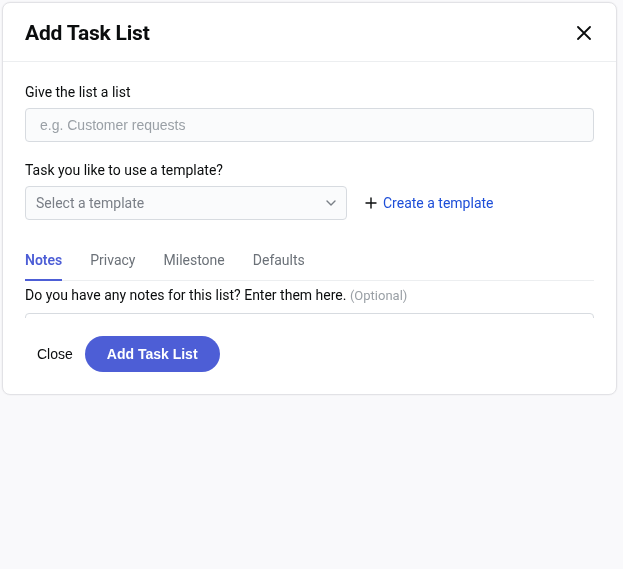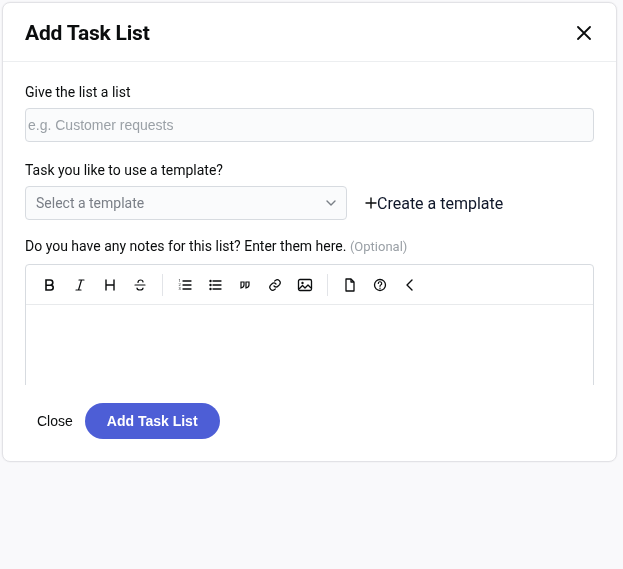--- a/index.html
+++ b/index.html
@@ -1,51 +1,51 @@
 <!DOCTYPE html>
 <html><head>
 <meta charset="utf-8">
 <style>
   * { box-sizing: border-box; margin: 0; padding: 0; }
   html, body { width: 623px; height: 569px; font-family: -apple-system, BlinkMacSystemFont, "Segoe UI", Roboto, Arial, sans-serif; background: #f9f9fb; }
   .modal {
-    width: 615px; height: 460px; background: #fff;
+    width: 615px; height: 393px; background: #fff;
     border: 1px solid #e2e2e6; border-radius: 8px;
     margin: 2px 0 0 2px;
     display: flex; flex-direction: column;
     box-shadow: 0 0 0 1px rgba(0,0,0,0.02);
     position: relative;
   }
   .hdr {
     display: flex; align-items: center; justify-content: space-between;
     padding: 18px 22px 16px 22px;
     border-bottom: 1px solid #eceef0;
   }
   .hdr h1 { font-size: 21px; font-weight: 700; color: #0b0d0e; letter-spacing: -0.2px; }
   .close-x { width: 20px; height: 20px; cursor: pointer; display:flex; align-items:center; justify-content:center; color:#0b0d0e; }
   .body { padding: 22px 22px 0 22px; flex: 1; overflow: hidden; }
   .field-label { font-size: 14px; color: #0b0d0e; margin-bottom: 8px; display: block; }
   .txt-input {
     width: 100%; height: 34px; border: 1px solid #d7dbe0; border-radius: 4px;
-    padding: 0 2px; font-size: 14px; color: #0b0d0e; background: #fafbfc;
+    padding: 0 14px; font-size: 14px; color: #0b0d0e; background: #fafbfc;
   }
   .txt-input::placeholder { color: #9aa0a6; }
   .row2 { display: flex; align-items: center; gap: 18px; margin-top: 6px; }
   .select {
     flex: 1; height: 34px; border: 1px solid #d7dbe0; border-radius: 4px;
     background: #fafbfc; display:flex; align-items:center; justify-content:space-between;
     padding: 16px 10px; font-size: 14px; color:#7a7f87; cursor:pointer;
     max-width: 322px;
   }
-  .createtpl { display:flex; align-items:center; font-size:16px; color:#0f172a; cursor:pointer; }
+  .createtpl { display:flex; align-items:center; gap:6px; font-size:14px; color:#1d4ed8; cursor:pointer; }
   .tabs { display:flex; gap:28px; border-bottom:1px solid #eceef0; margin-top: 22px; }
   .tab { padding: 10px 0 12px 0; font-size:14px; color:#6b7178; cursor:pointer; position:relative; }
   .tab.active { color:#4d5ed6; font-weight:600; }
   .tab.active::after { content:""; position:absolute; left:0; right:0; bottom:-1px; height:2px; background:#4d5ed6; }
-  .notes-label { margin-top: 18px; font-size:14px; color:#0b0d0e; }
+  .notes-label { margin-top: 6px; font-size:14px; color:#0b0d0e; }
   .notes-label .opt { color:#9aa0a6; font-size:13px; }
   .editor { margin-top: 10px; border:1px solid #d7dbe0; border-radius:4px; background:#fff; }
   .toolbar { height: 40px; display:flex; align-items:center; padding: 0 10px; gap: 2px; border-bottom:1px solid #e8eaec; }
   .tbtn { width:28px; height:28px; display:flex; align-items:center; justify-content:center; border-radius:4px; color:#0b0d0e; cursor:pointer; }
   .sep { width:1px; height:22px; background:#e2e4e8; margin: 0 6px; }
   .editarea { width:100%; height:116px; border:0; resize:none; padding:8px 10px; font-size:14px; font-family:inherit; outline:none; background:#fff; border-radius:0 0 4px 4px; }
   .ftr {
     border-top: 0; padding: 18px 22px 22px 22px;
     display:flex; align-items:center; 
   }
@@ -91,20 +91,26 @@
       <div class="createtpl">
         <span>
           <svg width="12" height="12" viewBox="0 0 12 12">
               <path d="M6 1 V11 M1 6 H11" stroke="#0b0d0e" stroke-width="1.4" stroke-linecap="round"></path>
             </svg>
         </span>
         <span>Create a template</span>
       </div>
     </div>
 
+    <div class="tabs">
+      <div class="tab active">Notes</div>
+      <div class="tab">Privacy</div>
+      <div class="tab">Milestone</div>
+      <div class="tab">Defaults</div>
+    </div>
 
     <div class="notes-label">
       <span>Do you have any notes for this list? Enter them here.</span>
       <span class="opt">(Optional)</span>
     </div>
 
     <div class="editor">
       <div class="toolbar">
         <div class="tbtn">
             <svg width="14" height="14" viewBox="0 0 14 14">

